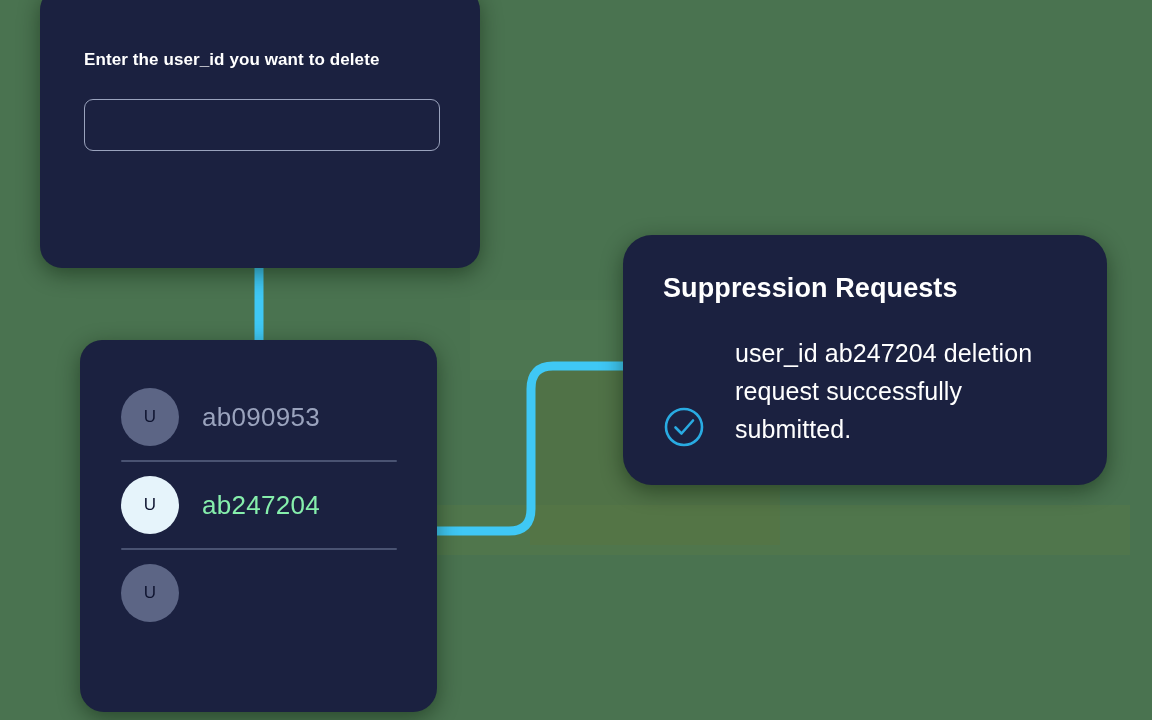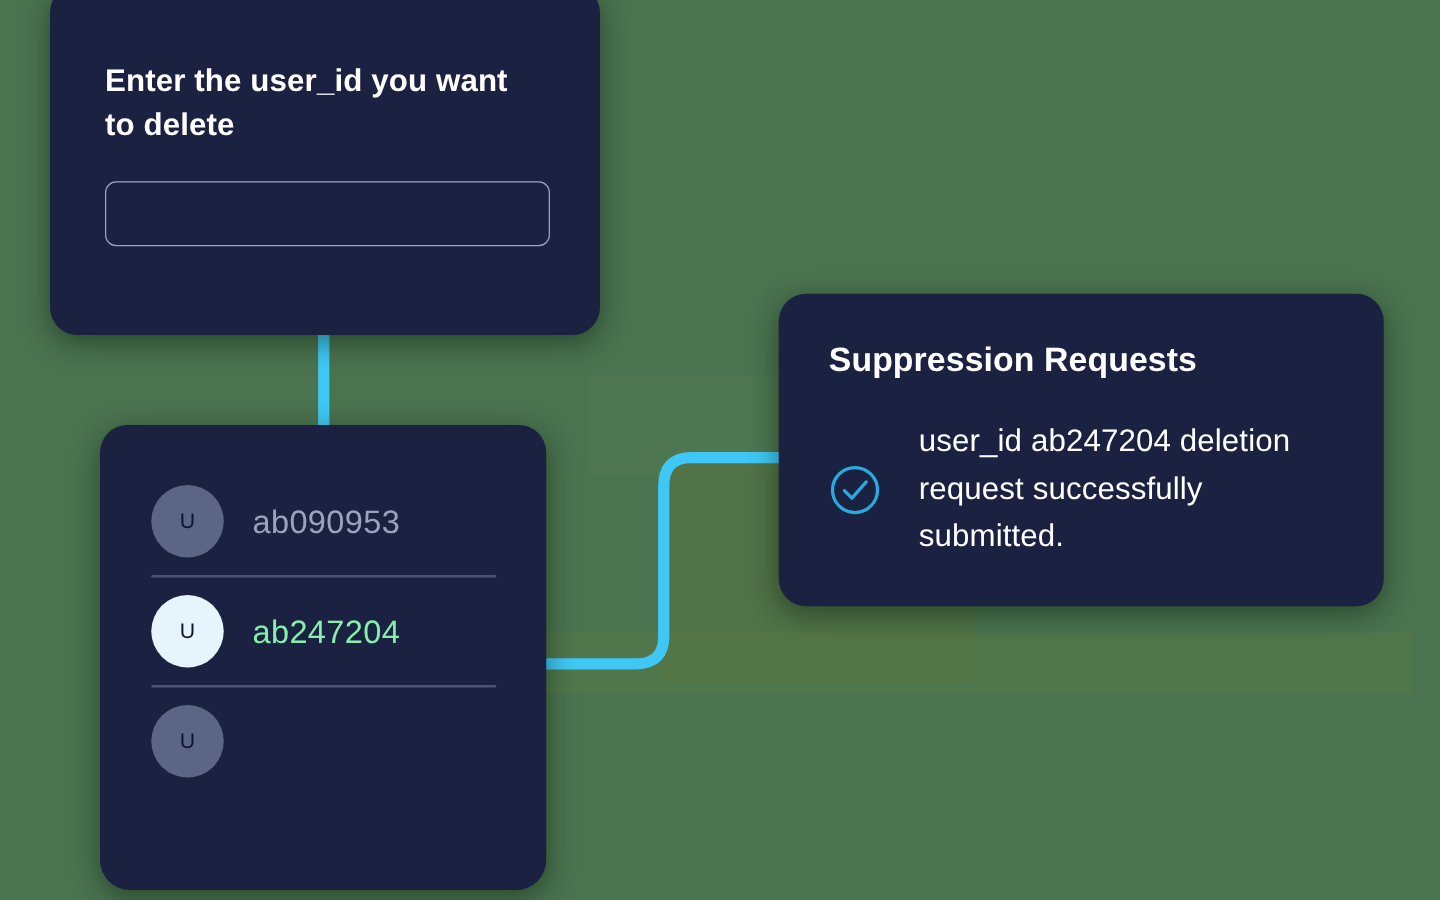--- a/index.html
+++ b/index.html
@@ -55,21 +55,21 @@
   
   #card-input {
     left: 40px;
     top: -12px;
     width: 440px;
     height: 280px;
     padding: 60px 44px 0 44px;
   }
   #card-input .prompt {
     color: #ffffff;
-    font-size: 25px;
+    font-size: 17px;
     font-weight: 700;
     line-height: 1.38;
     letter-spacing: .1px;
     margin: 0 0 28px 0;
     max-width: 330px;
   }
   #user-id-input {
     display: block;
     width: 356px;
     height: 52px;
@@ -135,31 +135,32 @@
     border-radius: 1px;
   }
 
   
   #card-suppression {
     left: 623px;
     top: 235px;
     width: 484px;
     height: 250px;
     padding: 38px 34px 0 40px;
+    border-radius: 29px;
   }
   #card-suppression .title {
     color: #ffffff;
     font-size: 27px;
     font-weight: 700;
     letter-spacing: .1px;
     margin: 0 0 30px 0;
   }
   .status-line {
     display: flex;
-    align-items: center;
+    align-items: flex-end;
   }
   .check-icon {
     flex: 0 0 auto;
     width: 42px;
     height: 42px;
     margin-top: 2px;
   }
   .status-text {
     margin-left: 30px;
     color: #ffffff;

